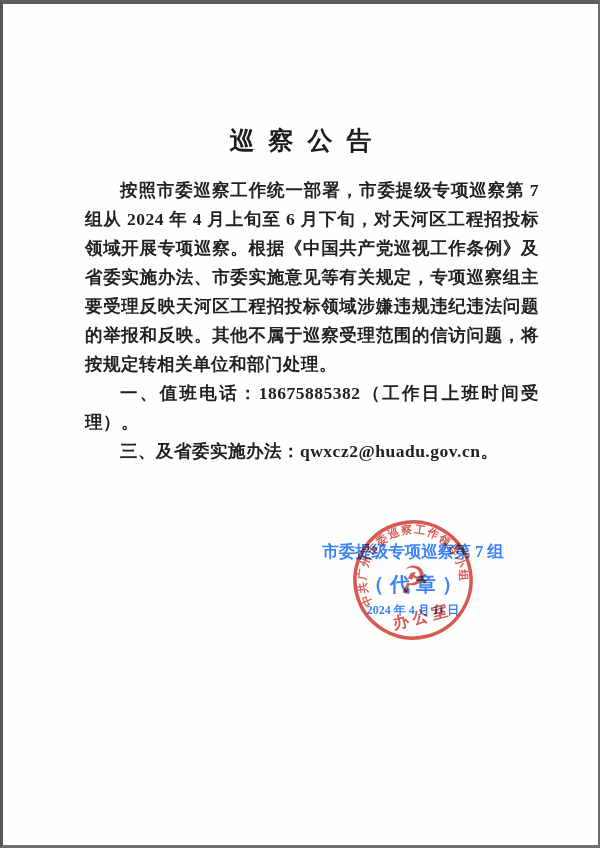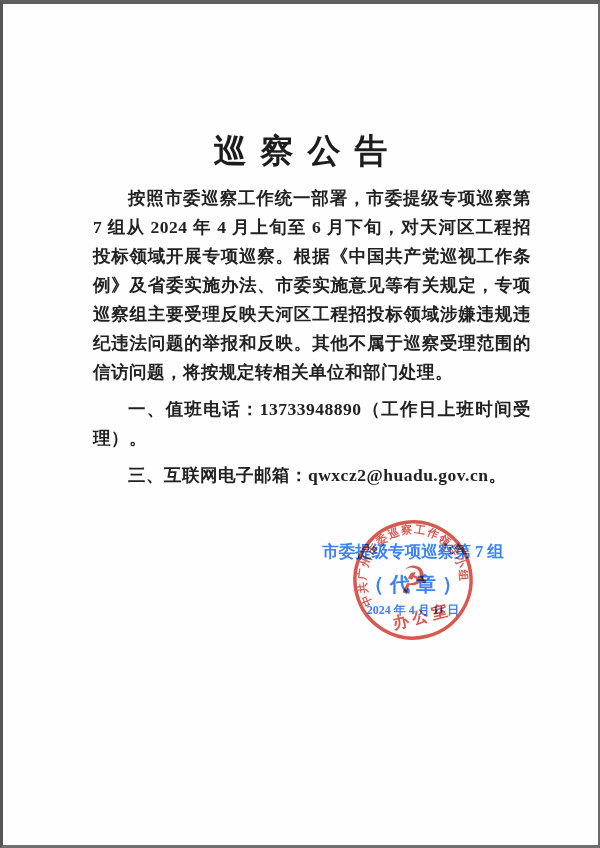--- a/index.html
+++ b/index.html
@@ -16,38 +16,38 @@
     border-top: 4px solid #5e5e5e;
     border-left: 3px solid #565656;
     border-right: 2px solid #6a6a6a;
     border-bottom: 3px solid #707070;
     box-sizing: border-box;
   }
   .doc-title {
     position: absolute;
     top: 103px; left: 0; right: 0;
     text-align: center;
-    font-size: 33px;
+    font-size: 25px;
     font-weight: bold;
     letter-spacing: 14px;
     text-indent: 14px;
     color: #1d1d1d;
   }
   .content {
     position: absolute;
     top: 172px; left: 82px;
     width: 454px;
     font-size: 17.5px;
     font-weight: bold;
     line-height: 29px;
     color: #212121;
     text-align: justify;
     letter-spacing: 0.5px;
   }
-  .content p { margin: 8px; text-indent: 2em; }
+  .content p { margin: 0; text-indent: 2em; }
   .sig-line {
     position: absolute;
     left: 308px; width: 204px;
     text-align: center;
     font-weight: bold;
     color: #3b82f6;
   }
   .sig-org  { top: 537px; font-size: 16.5px; }
   .sig-note { top: 567px; font-size: 20px; letter-spacing: 6px; text-indent: 6px; }
   .sig-date { top: 598px; font-size: 12px; }
@@ -68,22 +68,22 @@
 </style>
 </head>
 <body>
 
 <div class="page">
 
   <h1 class="doc-title">巡察公告</h1>
 
   <div class="content">
     <p>按照市委巡察工作统一部署，市委提级专项巡察第 7 组从 2024 年 4 月上旬至 6 月下旬，对天河区工程招投标领域开展专项巡察。根据《中国共产党巡视工作条例》及省委实施办法、市委实施意见等有关规定，专项巡察组主要受理反映天河区工程招投标领域涉嫌违规违纪违法问题的举报和反映。其他不属于巡察受理范围的信访问题，将按规定转相关单位和部门处理。</p>
-    <p>一、值班电话：13733948890（工作日上班时间受理）。</p>
-    <p>三、互联网电子邮箱：qwxcz2@huadu.gov.cn。</p>
+    <p>一、值班电话：18675885382（工作日上班时间受理）。</p>
+    <p>三、及省委实施办法：qwxcz2@huadu.gov.cn。</p>
   </div>
 
   <div class="sig-line sig-org">市委提级专项巡察第 7 组</div>
 
   <div class="sig-line sig-note">（代章）</div>
 
   <div class="sig-line sig-date">2024 年 4 月 11 日</div>
 
   <svg class="seal" viewBox="0 0 126 126">
     <circle cx="63" cy="63" r="58" fill="none" stroke="#d23b31" stroke-width="3.5"></circle>

